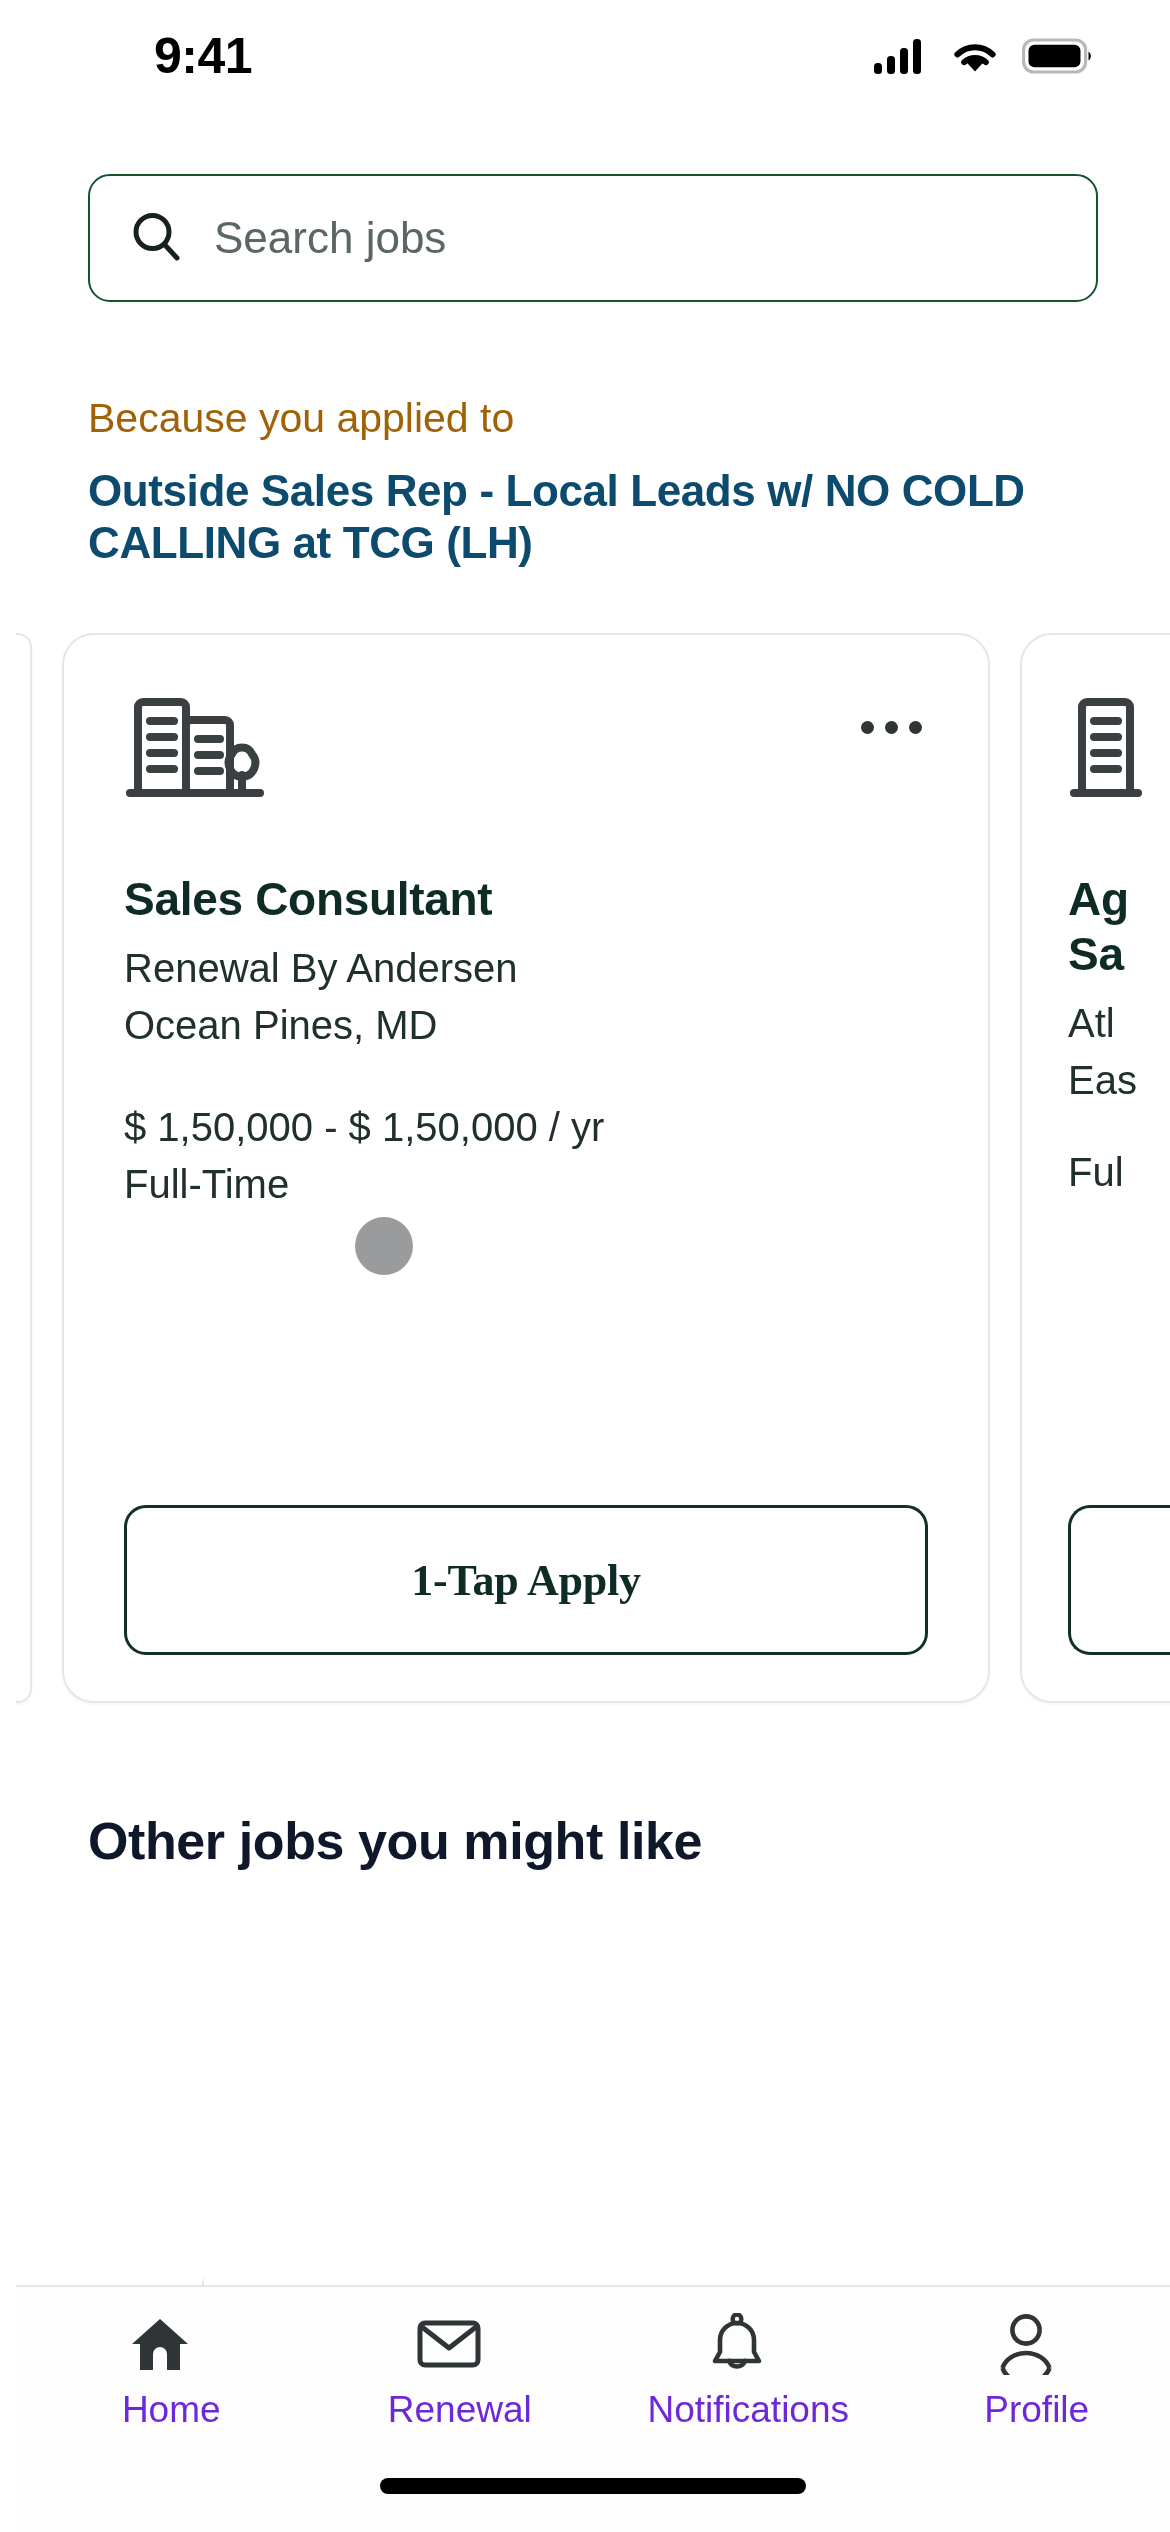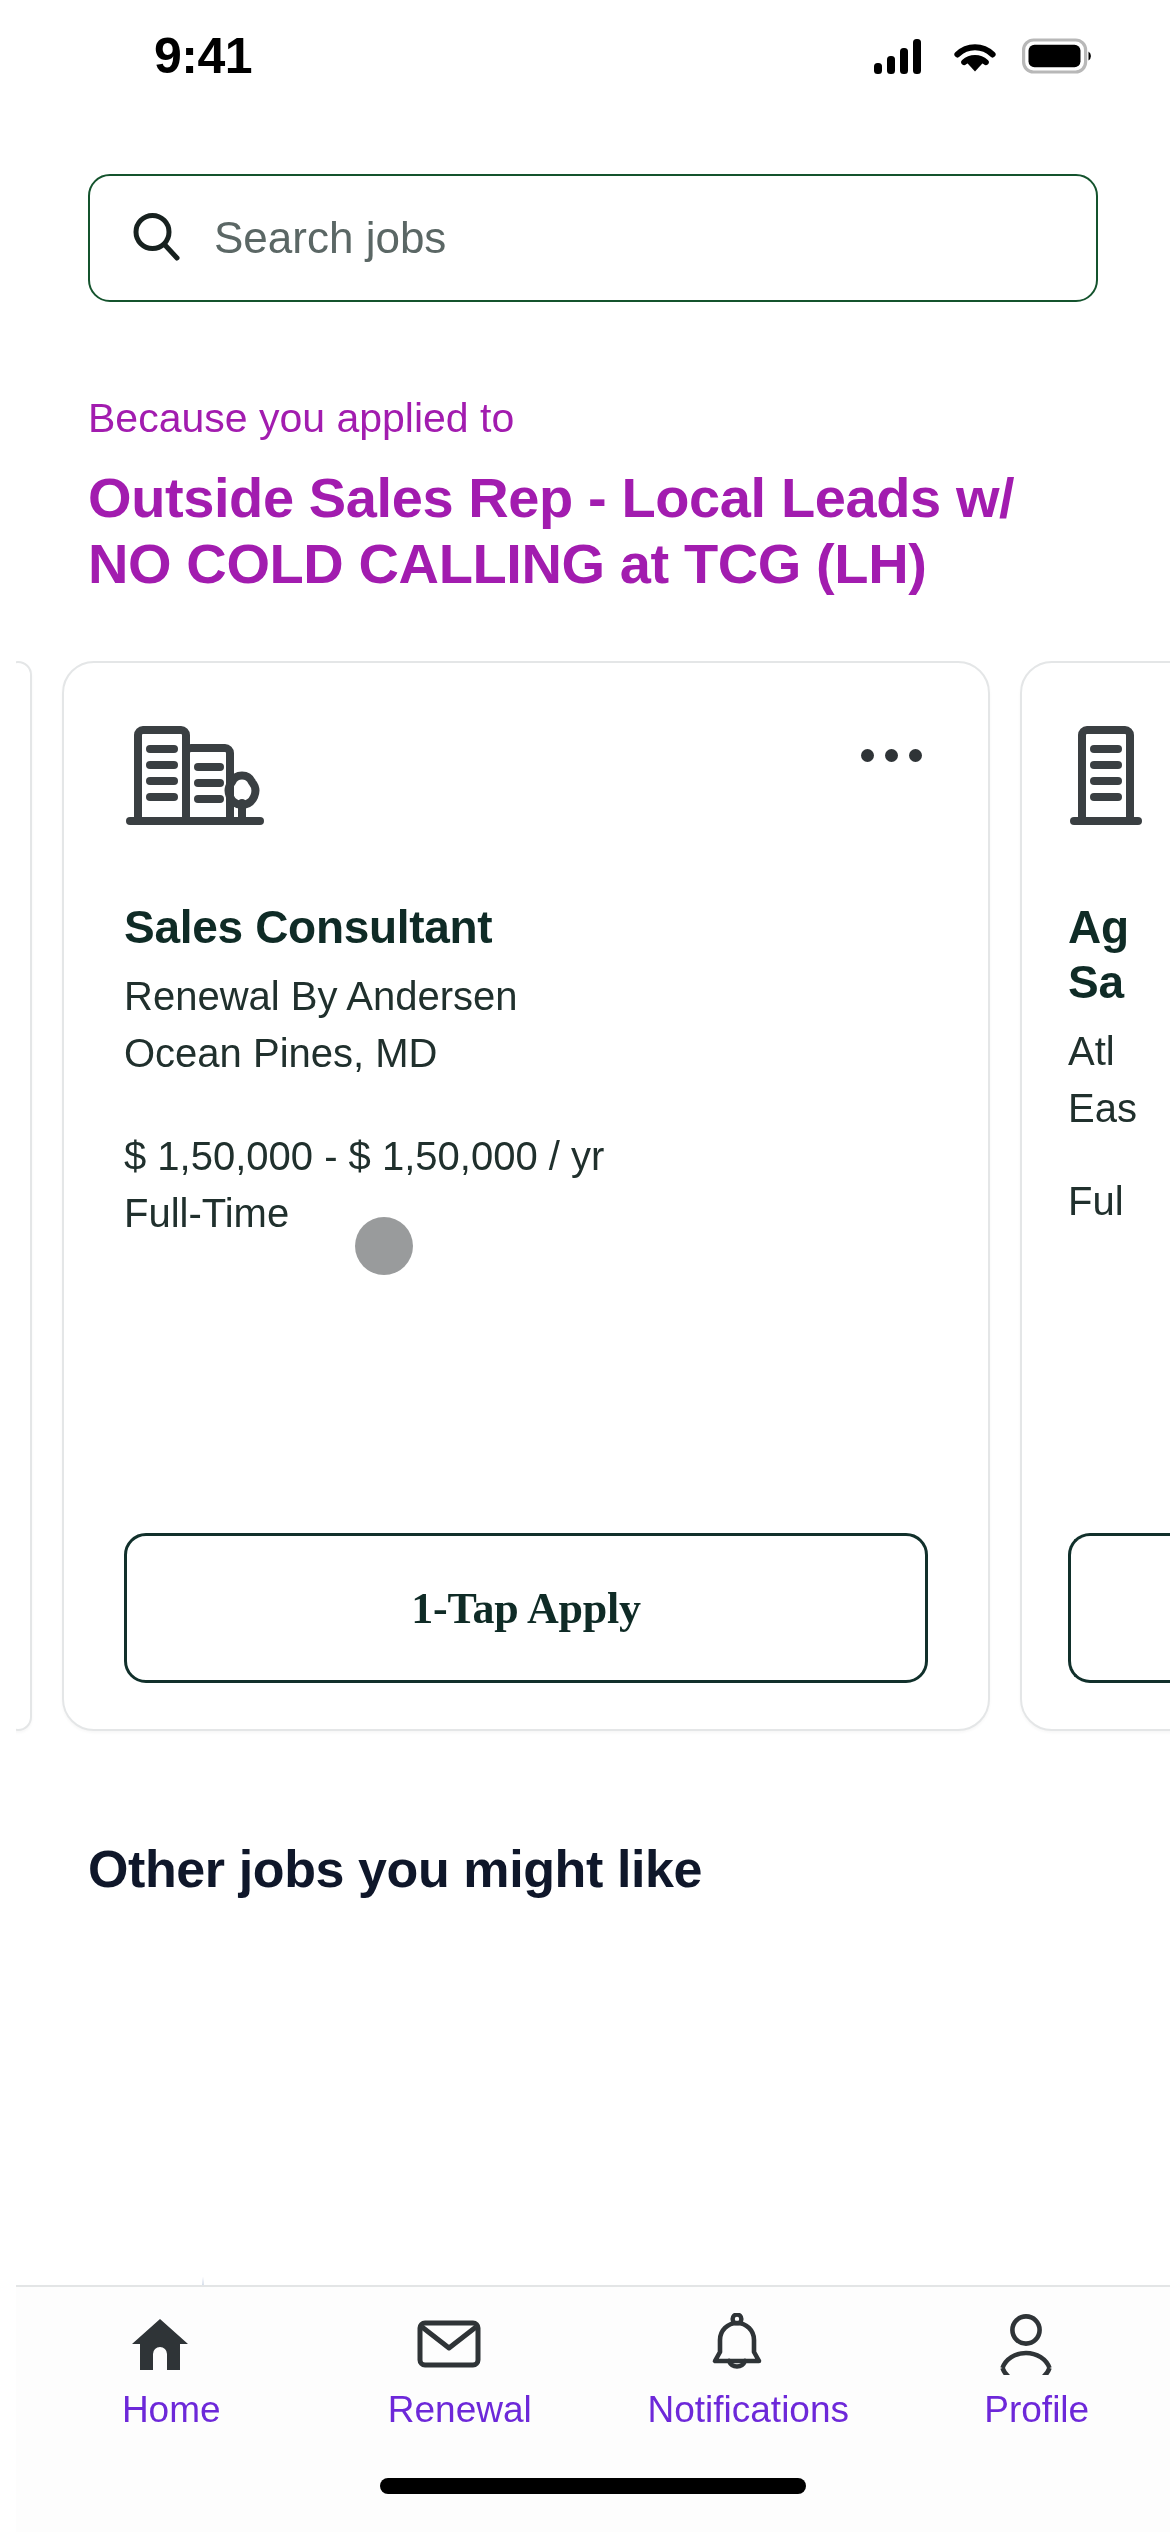--- a/index.html
+++ b/index.html
@@ -61,29 +61,29 @@
     color:#525e5c;
     width:100%;
     line-height:1;
   }
   .search-input::placeholder { color:#5b6765; opacity:1; }
 
   
   .reason-wrap { margin:92px 72px 0 72px; }
   .reason-eyebrow {
     font-size:41px;
-    color:#a21caf;
+    color:#a16207;
     font-weight:400;
     line-height:1.2;
   }
   .reason-title {
     margin-top:22px;
-    font-size:56px;
+    font-size:44px;
     font-weight:700;
-    color:#a21caf;
+    color:#0c4a6e;
     line-height:1.18;
     letter-spacing:-0.4px;
   }
 
   
   .carousel {
     margin-top:64px;
     display:flex;
     align-items:stretch;
     gap:30px;

